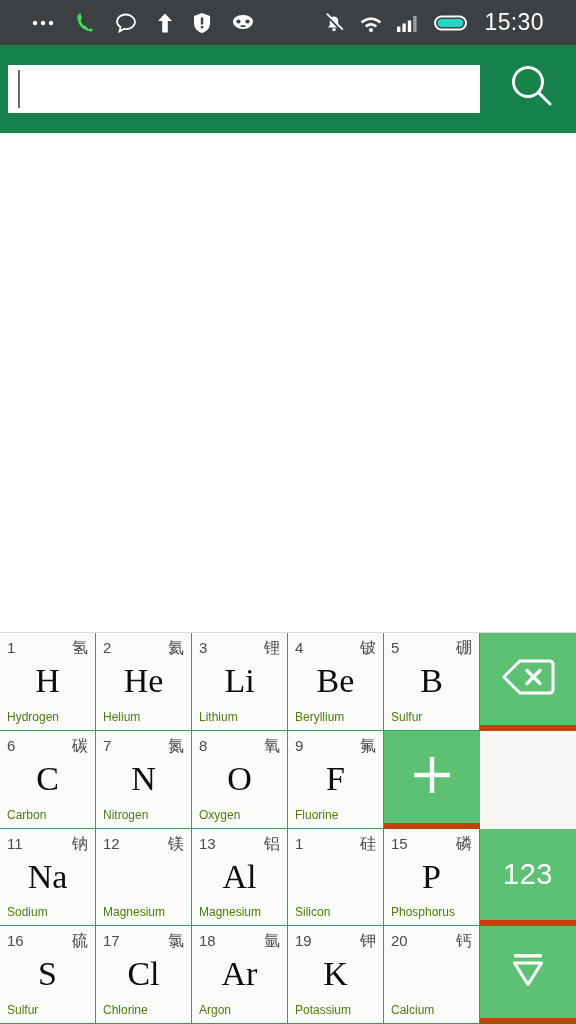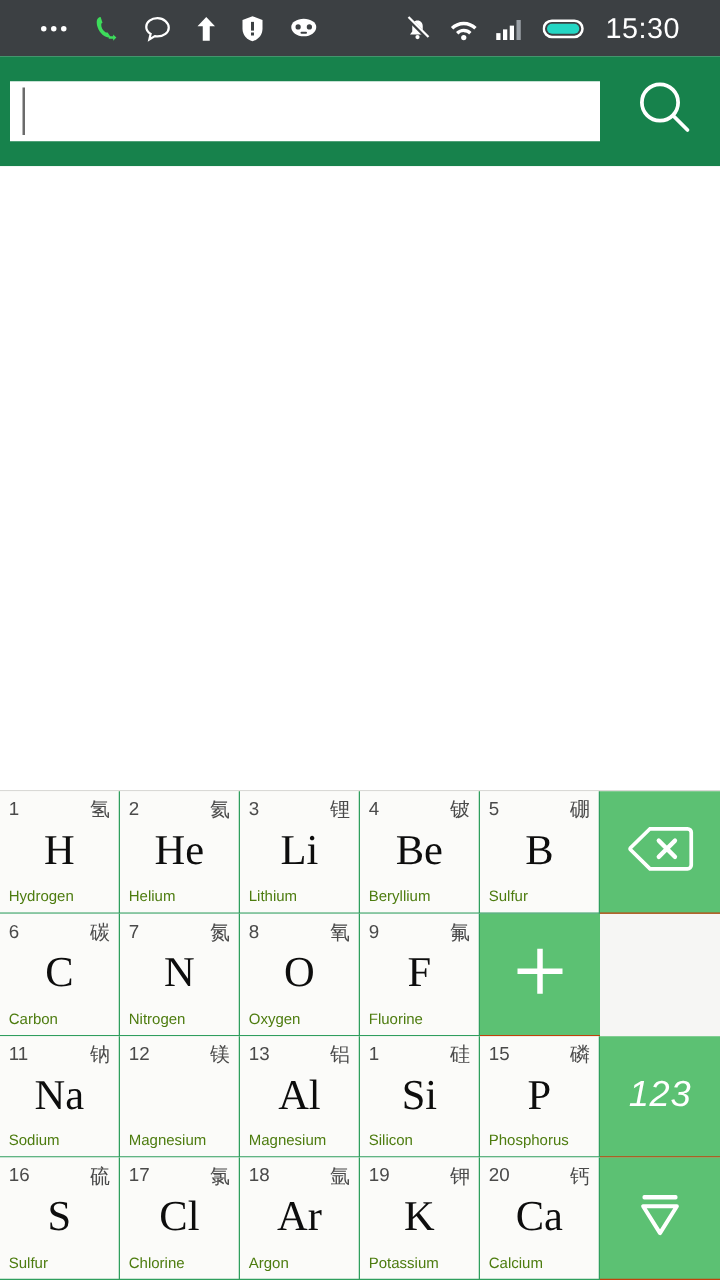--- a/index.html
+++ b/index.html
@@ -121,26 +121,25 @@
   .elem-name {
     position:absolute;
     left:7px; bottom:6px;
     font-size:12px;
     color:#4d7c0f;
   }
 
   .fn-key {
     width:96px;
     background:#5cc173;
-    border-bottom:1px solid #c2410c;
+    border-bottom:6px solid #c2410c;
     display:flex;
     align-items:center;
     justify-content:center;
     color:#ffffff;
-    font-style:italic;
   }
   .fn-label {
     font-size:29px;
     color:#ffffff;
     letter-spacing:0.5px;
   }
 </style>
 </head>
 <body>
 
@@ -332,21 +331,20 @@
     </div>
     <div class="elem-key">
       <span class="elem-num">13</span>
       <span class="elem-cn">铝</span>
       <span class="elem-sym">Al</span>
       <span class="elem-name">Magnesium</span>
     </div>
     <div class="elem-key">
       <span class="elem-num">1</span>
       <span class="elem-cn">硅</span>
-      <span class="elem-sym">Si</span>
       <span class="elem-name">Silicon</span>
     </div>
     <div class="elem-key">
       <span class="elem-num">15</span>
       <span class="elem-cn">磷</span>
       <span class="elem-sym">P</span>
       <span class="elem-name">Phosphorus</span>
     </div>
     <div class="fn-key">
       <span class="fn-label">123</span>
@@ -374,21 +372,20 @@
     </div>
     <div class="elem-key">
       <span class="elem-num">19</span>
       <span class="elem-cn">钾</span>
       <span class="elem-sym">K</span>
       <span class="elem-name">Potassium</span>
     </div>
     <div class="elem-key">
       <span class="elem-num">20</span>
       <span class="elem-cn">钙</span>
-      <span class="elem-sym">Ca</span>
       <span class="elem-name">Calcium</span>
     </div>
     <div class="fn-key">
       <span>
         <svg width="50" height="48" viewBox="0 0 50 48">
           <rect x="11" y="8" width="28" height="3.6" rx="1.4" fill="#ffffff"></rect>
           <path d="M11.5 17h27L25 38.5z" fill="none" stroke="#ffffff" stroke-width="3.2" stroke-linejoin="round"></path>
         </svg>
       </span>
       <span class="fn-label"></span>

